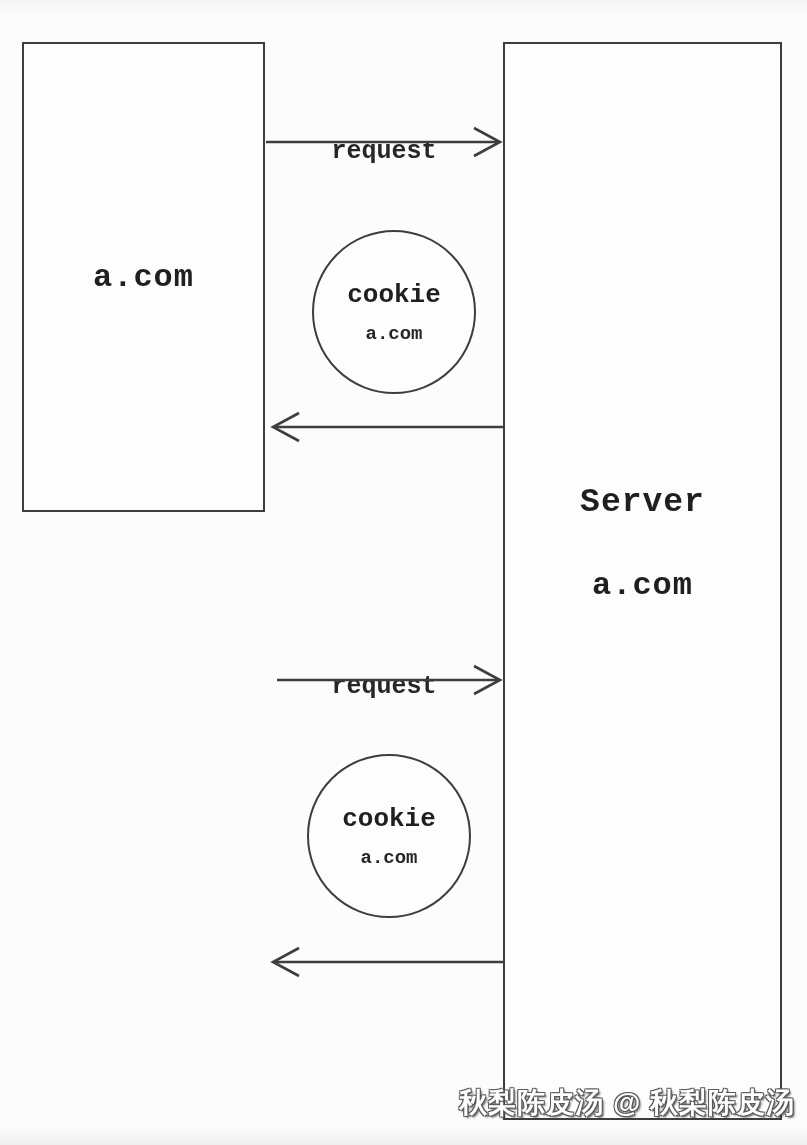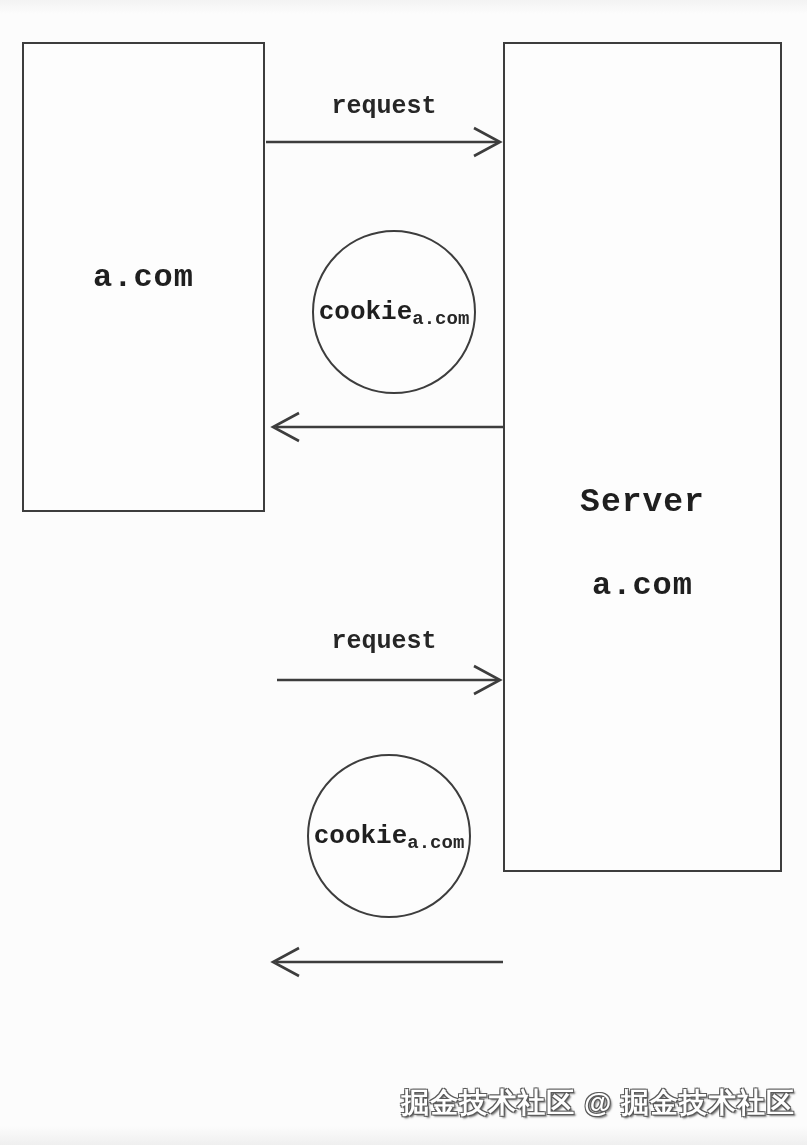--- a/index.html
+++ b/index.html
@@ -29,21 +29,21 @@
     font-weight: bold;
     font-size: 32px;
     letter-spacing: 1px;
     color: #1f1f1f;
     white-space: nowrap;
   }
 
   #client-a { left: 22px; top: 42px;  width: 243px; height: 470px; }
   #client-b { left: 16px; top: 613px; width: 251px; height: 500px; }
 
-  #server { left: 503px; top: 42px; width: 279px; height: 830px; }
+  #server { left: 503px; top: 42px; width: 279px; height: 1078px; }
   .server-text {
     position: absolute;
     top: 440px;
     left: 0;
     width: 100%;
     text-align: center;
   }
   .server-title {
     font-weight: bold;
     font-size: 33px;
@@ -57,33 +57,34 @@
   }
 
   .arrow-label {
     position: absolute;
     width: 240px;
     text-align: center;
     font-weight: bold;
     font-size: 25px;
     color: #262626;
     white-space: nowrap;
+    margin-top: 45px;
   }
   #request-label-a { left: 264px; top: 92px; }
   #request-label-b { left: 264px; top: 627px; }
 
   .cookie-circle {
     position: absolute;
     width: 164px;
     height: 164px;
     border: 2px solid #3d3d3d;
     border-radius: 50%;
     background: #fdfdfd;
     display: flex;
-    flex-direction: row;
+    flex-direction: column;
     align-items: center;
     justify-content: center;
   }
   #cookie-a { left: 312px; top: 230px; }
   #cookie-b { left: 307px; top: 754px; }
   .cookie-title {
     font-weight: bold;
     font-size: 26px;
     color: #1f1f1f;
   }
@@ -171,15 +172,15 @@
       <line x1="277" y1="680" x2="498" y2="680"></line>
       <polyline points="474,666 500,680 474,694"></polyline>
     </g>
 
     <g>
       <line x1="503" y1="962" x2="276" y2="962"></line>
       <polyline points="299,948 273,962 299,976"></polyline>
     </g>
   </svg>
 
-  <div class="watermark">掘金技术社区 @ 掘金技术社区</div>
+  <div class="watermark">秋梨陈皮汤 @ 秋梨陈皮汤</div>
 
 </div>
 
 </body></html>

